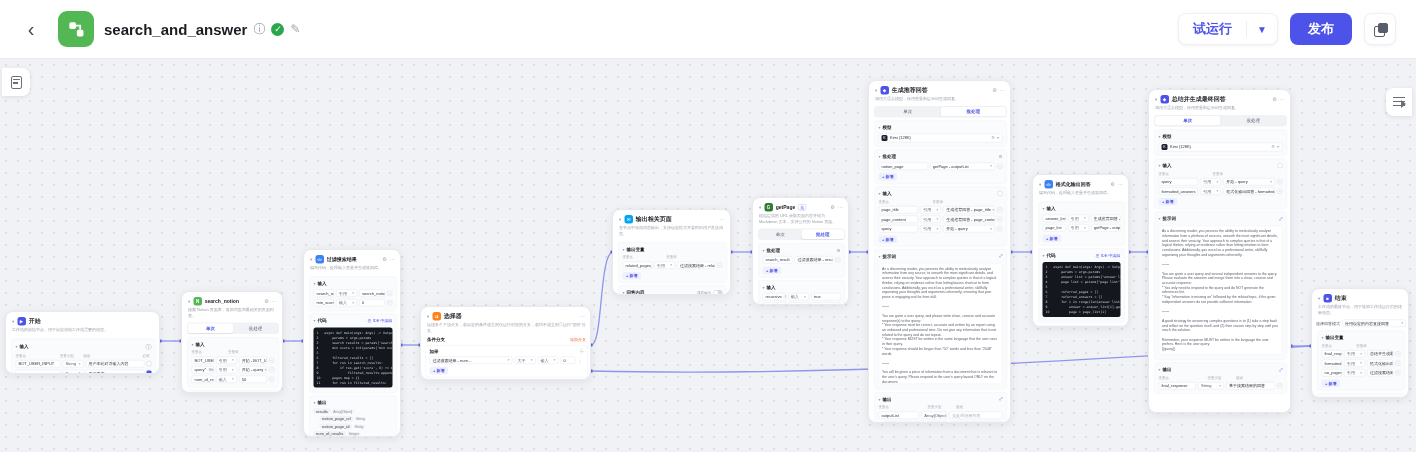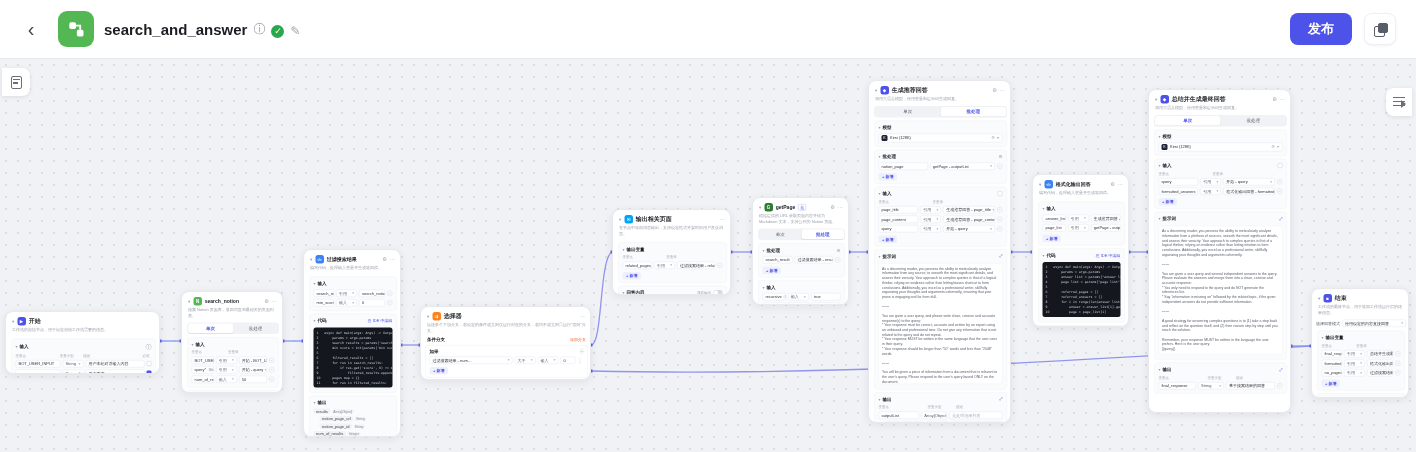--- a/index.html
+++ b/index.html
@@ -8,21 +8,21 @@
   .page { position:relative; width:1416px; height:452px; background:#fff; }
 
   
   .topbar { position:absolute; top:0; left:0; right:0; height:59px; background:#fff;
     border-bottom:1px solid #e9eaee; display:flex; align-items:center; z-index:30; }
   .back { width:30px; height:30px; margin-left:16px; display:flex; align-items:center;
     justify-content:center; font-size:20px; color:#41444d; cursor:pointer; border-radius:6px; }
   .appicon { width:36px; height:36px; margin-left:12px; border-radius:9px; background:#53b854;
     display:flex; align-items:center; justify-content:center; flex:none; }
   .tb-text { margin-left:10px; }
-  .tb-title-row { display:flex; align-items:flex-end; gap:6px; }
+  .tb-title-row { display:flex; align-items:center; gap:6px; }
   .tb-title { font-size:15px; font-weight:bold; color:#1c1d23; }
   .tb-ico { font-size:12px; color:#9ca1ab; }
   .tb-check { width:13px; height:13px; background:#2aa74c; border-radius:50%; color:#fff;
     font-size:9px; display:flex; align-items:center; justify-content:center; }
   .tb-pills { display:flex; gap:8px; margin-top:4px; }
   .pill { background:#f2f3f5; color:#6a6e78; font-size:11px; padding:2px 8px; border-radius:4px; }
   .tb-right { margin-left:auto; display:flex; align-items:center; gap:12px; margin-right:20px; }
   .btn-run { height:32px; background:#fff; border:1px solid #eef0f3; box-shadow:0 1px 3px rgba(28,29,35,.06);
     border-radius:8px; display:flex; align-items:center; color:#4d53e8; font-size:13px; font-weight:bold; cursor:pointer; }
   .btn-run .lbl { padding:0 14px; }
@@ -131,20 +131,25 @@
     </div>
     <div class="tb-text">
       <div class="tb-title-row">
         <span class="tb-title">search_and_answer</span>
         <span class="tb-ico">ⓘ</span>
         <span class="tb-check">✓</span>
         <span class="tb-ico">✎</span>
       </div>
     </div>
     <div class="tb-right">
+      <div class="btn-run">
+        <span class="lbl">试运行</span>
+        <span class="div"></span>
+        <span class="car">▼</span>
+      </div>
       <div class="btn-pub">发布</div>
       <div class="btn-sq">
         <span class="copy-ico"></span>
       </div>
     </div>
   </div>
 
   <div class="canvas">
 
     <svg class="edges" width="1416" height="393" viewBox="0 0 1416 393">

